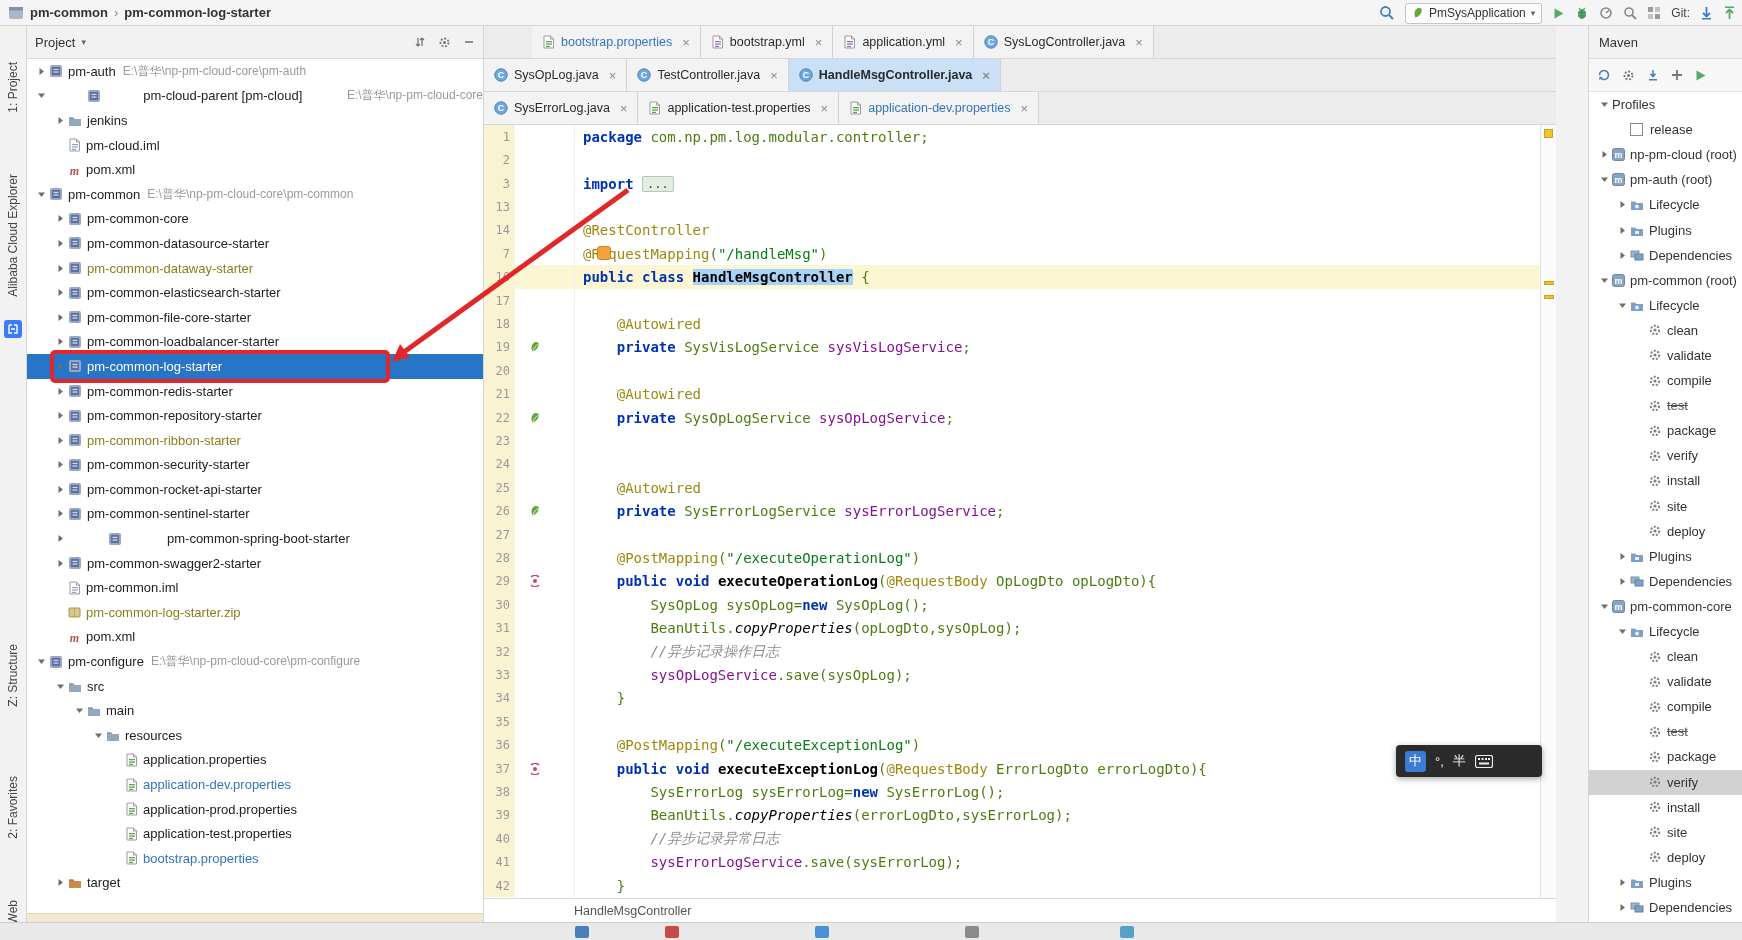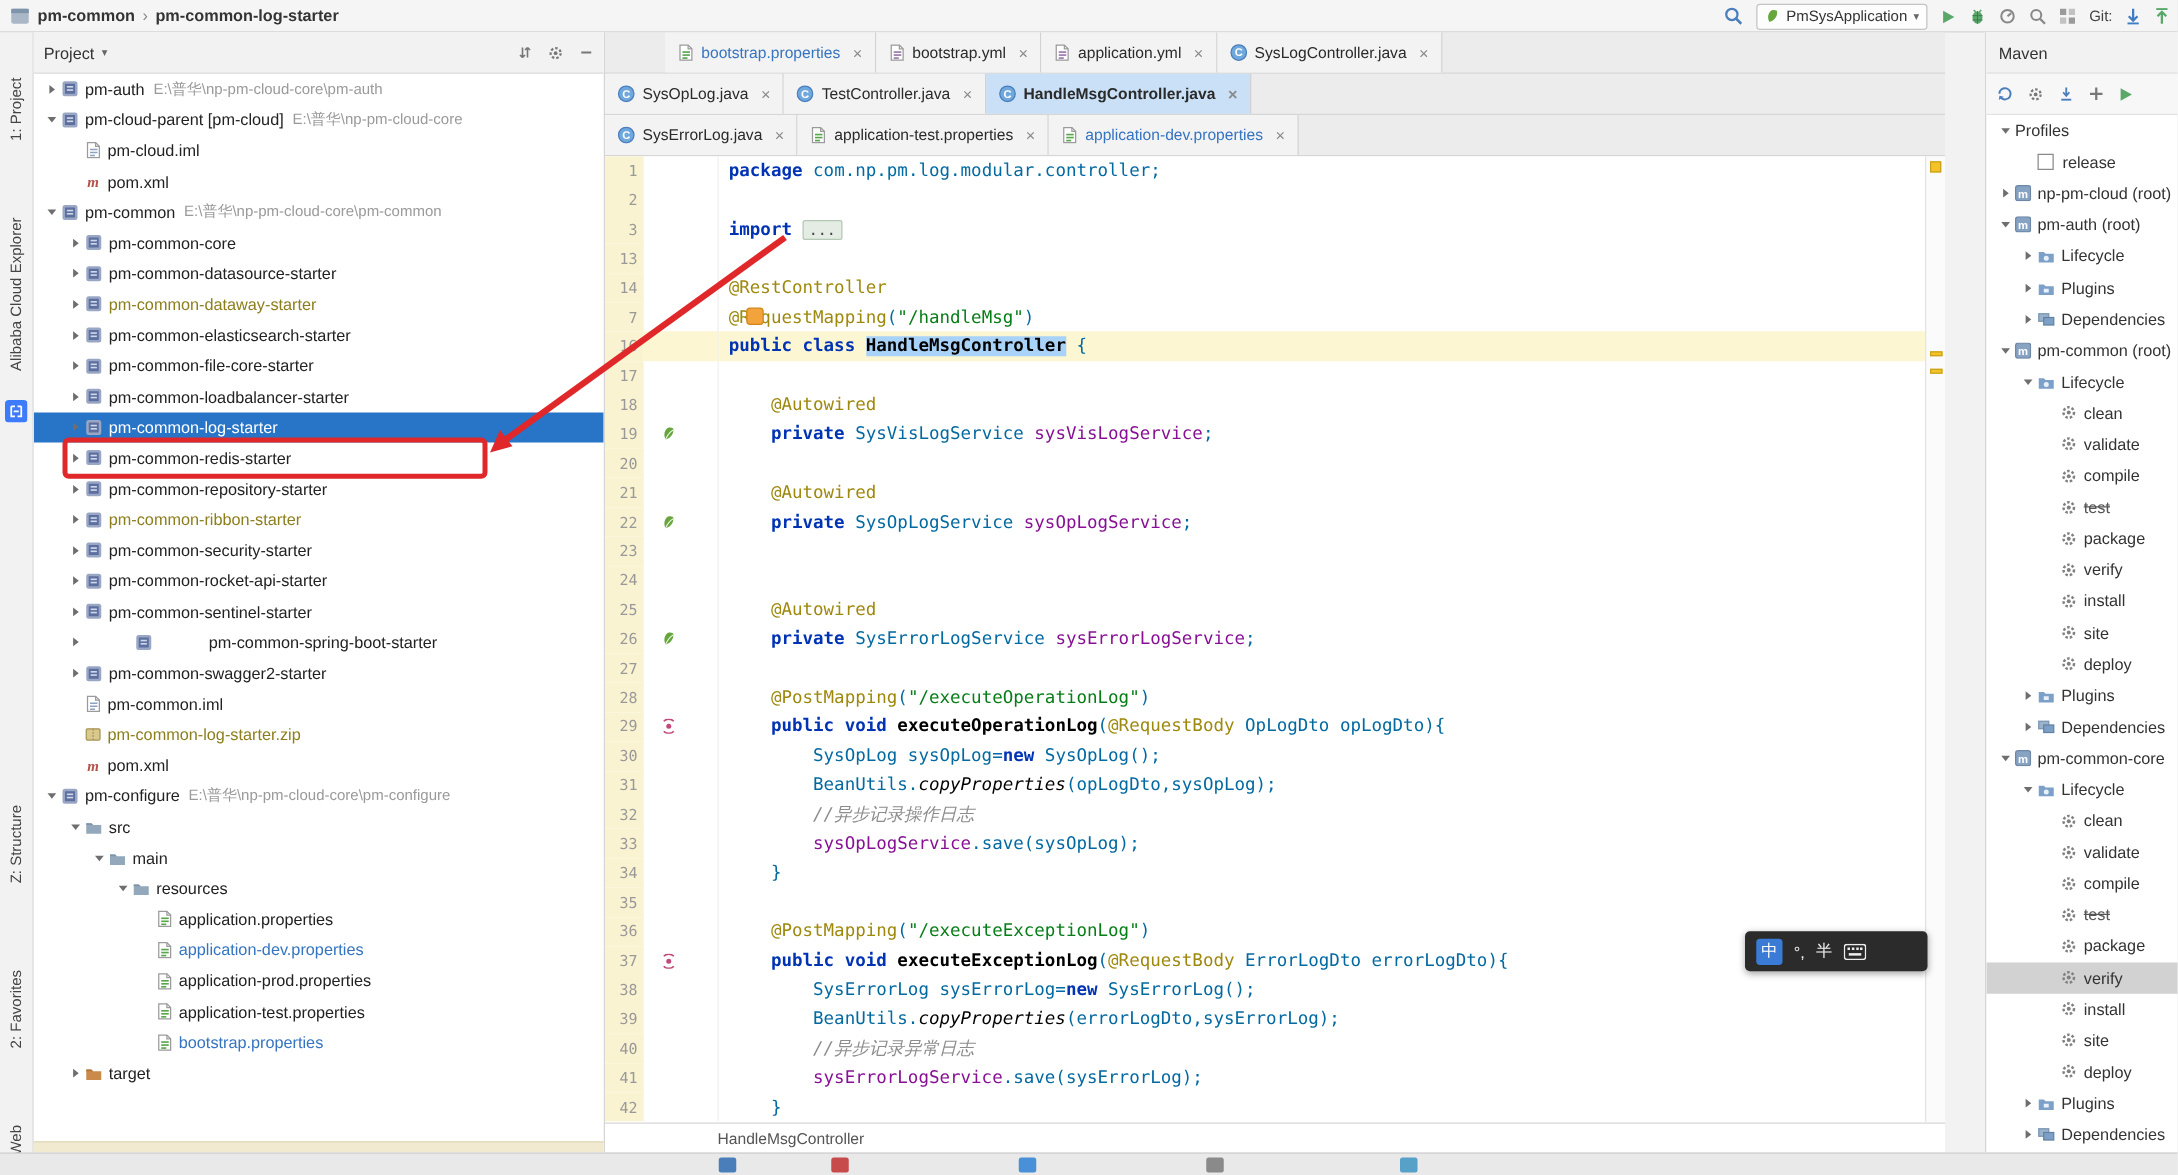--- a/index.html
+++ b/index.html
@@ -56,21 +56,21 @@
 .cl-ico{width:60px;flex:none;height:100%;display:flex;align-items:center;padding-left:14px;border-right:1px solid #f0f0f0;position:relative;}
 .cl-body{flex:1;position:relative;font-size:14px;height:100%;display:flex;align-items:center;padding-left:8px;overflow:hidden;}
 .cl.cur .cl-ico,.cl.cur .cl-body{background:#fdf6d2;}
 .tk-kw{color:#0033b3;font-weight:bold;}
 .tk-ann{color:#9e880d;}
 .tk-str{color:#067d17;}
 .tk-field{color:#871094;}
 .tk-cmt{color:#8c8c8c;font-style:italic;}
 .tk-sm{font-style:italic;color:#000;}
 .tk-mname{font-weight:bold;color:#000;}
-.tk-pl{color:#0369a1;}
+.tk-pl{color:#4d7c0f;}
 .tk-sel{background:#a8d2f8;font-weight:bold;color:#000;}
 .tk-fold{background:#e4ece4;border:1px solid #b5c7b5;border-radius:2px;padding:0 4px;color:#444;font-size:12px;}
 .bulb{position:absolute;left:22px;top:4px;width:14px;height:14px;background:#f2a33c;border:1px solid #d18616;border-radius:3px;z-index:3;}
 
 
 #vscroll{position:absolute;left:1540px;top:125px;width:16px;height:773px;background:#fbfbfb;border-left:1px solid #e3e3e3;}
 .vmark{position:absolute;left:3px;background:#f3c328;border:1px solid #caa21b;}
 
 
 #ebread{position:absolute;left:484px;top:898px;width:1072px;height:24px;background:#fff;border-top:1px solid #d8d8d8;display:flex;align-items:center;padding-left:90px;color:#555;font-size:12.5px;}
@@ -226,38 +226,54 @@
             <svg width="14" height="14">
               <rect x="1" y="1" width="12" height="12" rx="2" fill="#9aa7c4"></rect>
               <rect x="3" y="3" width="8" height="8" fill="#5c6f9e"></rect>
               <rect x="4.5" y="4.8" width="5" height="1.3" fill="#cfd8ea"></rect>
               <rect x="4.5" y="7.4" width="5" height="1.3" fill="#cfd8ea"></rect>
             </svg>
           </span>
           <span class="plab">pm-auth</span>
           <span class="ppath">E:\普华\np-pm-cloud-core\pm-auth</span>
         </div>
-        <div class="ptrow" style="padding-left: 6px;">
+        <div class="ptrow" style="padding-left: 6px; justify-content: space-between;">
           <span class="chev">
             <span class="ic">
               <svg width="9" height="9" viewBox="0 0 9 9">
                 <path d="M1 2.5 L8 2.5 L4.5 7 Z" fill="#6e6e6e"></path>
               </svg>
             </span>
           </span>
           <span class="ic ric">
             <svg width="14" height="14">
               <rect x="1" y="1" width="12" height="12" rx="2" fill="#9aa7c4"></rect>
               <rect x="3" y="3" width="8" height="8" fill="#5c6f9e"></rect>
               <rect x="4.5" y="4.8" width="5" height="1.3" fill="#cfd8ea"></rect>
               <rect x="4.5" y="7.4" width="5" height="1.3" fill="#cfd8ea"></rect>
             </svg>
           </span>
           <span class="plab">pm-cloud-parent [pm-cloud]</span>
           <span class="ppath">E:\普华\np-pm-cloud-core</span>
+        </div>
+        <div class="ptrow" style="padding-left: 25px;">
+          <span class="chev">
+            <span class="ic">
+              <svg width="9" height="9" viewBox="0 0 9 9">
+                <path d="M2.5 1 L7 4.5 L2.5 8 Z" fill="#6e6e6e"></path>
+              </svg>
+            </span>
+          </span>
+          <span class="ic ric">
+            <svg width="14" height="13">
+              <path d="M1 3.5 L5 3.5 L6.5 5 L13 5 L13 12 L1 12 Z" fill="#94a8bc"></path>
+              <path d="M1 3.5 L5 3.5 L6.5 5 L1 5 Z" fill="#7e94ab"></path>
+            </svg>
+          </span>
+          <span class="plab">jenkins</span>
         </div>
         <div class="ptrow" style="padding-left: 25px;">
           <span class="chev"></span>
           <span class="ic ric">
             <svg width="13" height="14">
               <path d="M2 1 L8.5 1 L11.5 4 L11.5 13 L2 13 Z" fill="#fff" stroke="#9b9b9b"></path>
               <path d="M8.5 1 L8.5 4 L11.5 4" fill="none" stroke="#9b9b9b"></path>
               <rect x="4" y="6" width="6" height="1.2" fill="#8ea3c0"></rect>
               <rect x="4" y="8.4" width="6" height="1.2" fill="#8ea3c0"></rect>
               <rect x="4" y="10.8" width="4" height="1.2" fill="#8ea3c0"></rect>

